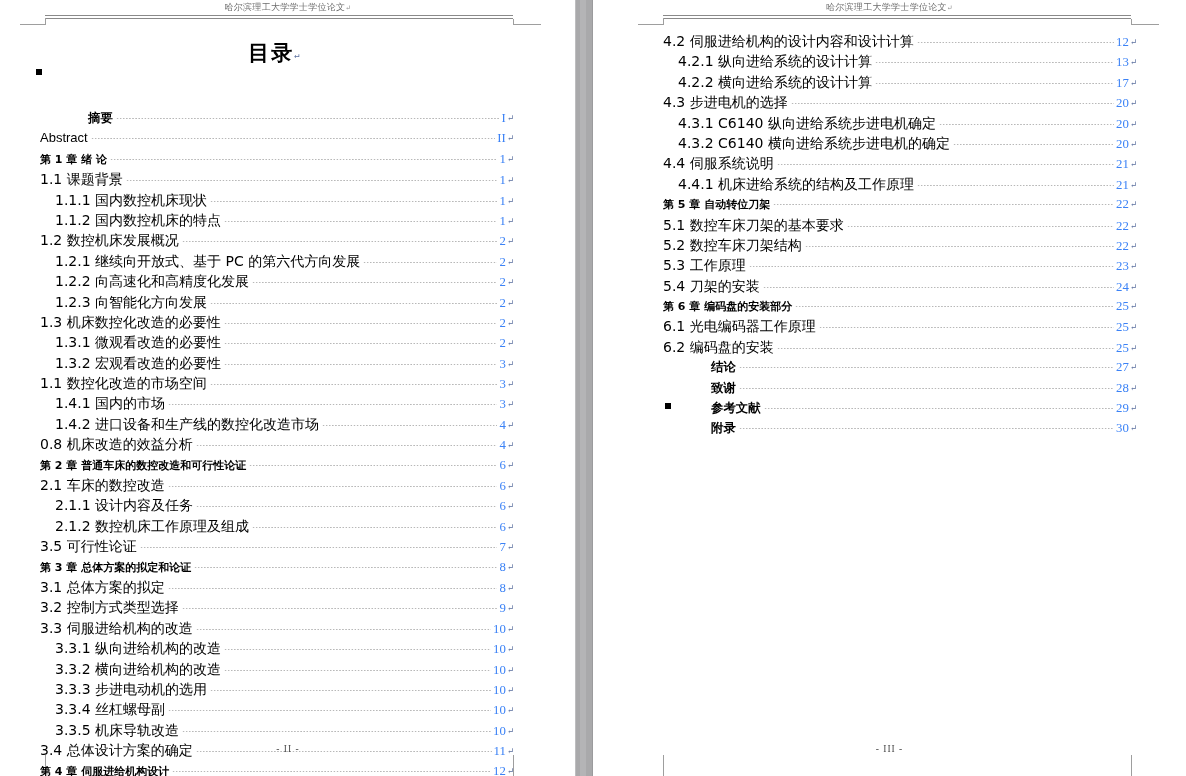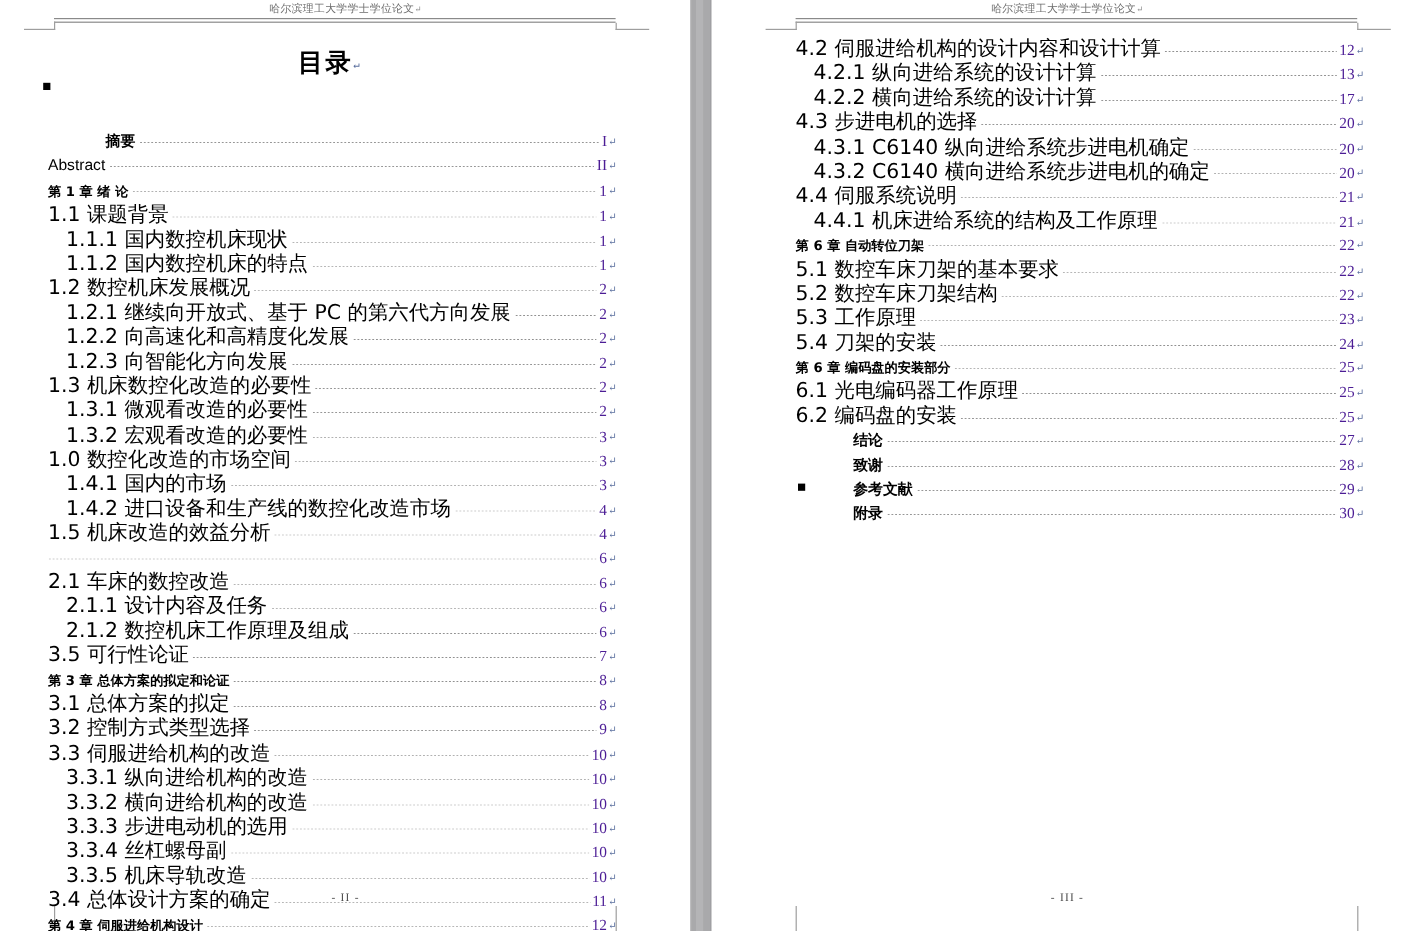--- a/index.html
+++ b/index.html
@@ -144,21 +144,21 @@
     position: relative;
     top: -3px;
     background-image: radial-gradient(circle, #2f2f2f 0.5px, transparent 0.7px);
     background-size: 3.1px 2px;
     background-repeat: repeat-x;
     background-position: 0 0;
   }
   .toc-page {
     flex: 0 0 auto;
     font-size: 12.8px;
-    color: #4c1d95;
+    color: #3b82f6;
     padding-left: 2px;
     text-align: left;
   }
   .toc-pilcrow {
     flex: 0 0 auto;
     font-size: 8.5px;
     color: #5a6f9e;
     padding-left: 1px;
     position: relative;
     top: -1px;
@@ -168,21 +168,21 @@
   .lvl-0 .toc-label { margin-left: 0px;  font-weight: bold; font-family: "DejaVu Sans", "Liberation Sans", sans-serif; font-size: 11px; }
   .lvl-1 .toc-label { margin-left: 0px; }
   .lvl-2 .toc-label { margin-left: 15px; }
 
   
   .lvl-p .toc-label { margin-left: 0px; font-family: Liberation Sans, sans-serif; font-size: 13px; }
   .lvl-p.cjk .toc-label { font-family: "DejaVu Sans", "Liberation Sans", sans-serif; font-weight: bold; font-size: 12.4px; margin-left: 48px; }
 
   .lvl-1 .toc-label, .lvl-2 .toc-label, .lvl-3 .toc-label {
     font-family: "DejaVu Sans", "Liberation Sans", sans-serif;
-    font-size: 17px;
+    font-size: 14px;
   }
 
   
   .page-footer {
     position: absolute;
     bottom: 22px;
     left: 0; right: 0;
     text-align: center;
     font-size: 9.5px;
     color: #4a4a4a;
@@ -297,44 +297,45 @@
             <span class="toc-page">2</span>
             <span class="toc-pilcrow">↵</span>
           </div>
           <div class="toc-row lvl-2">
             <span class="toc-label">1.3.2  宏观看改造的必要性</span>
             <span class="toc-dots"></span>
             <span class="toc-page">3</span>
             <span class="toc-pilcrow">↵</span>
           </div>
           <div class="toc-row lvl-1">
-            <span class="toc-label">1.0  数控化改造的市场空间</span>
+            <span class="toc-label">1.1  数控化改造的市场空间</span>
             <span class="toc-dots"></span>
             <span class="toc-page">3</span>
             <span class="toc-pilcrow">↵</span>
           </div>
           <div class="toc-row lvl-2">
             <span class="toc-label">1.4.1  国内的市场</span>
             <span class="toc-dots"></span>
             <span class="toc-page">3</span>
             <span class="toc-pilcrow">↵</span>
           </div>
           <div class="toc-row lvl-2">
             <span class="toc-label">1.4.2  进口设备和生产线的数控化改造市场</span>
             <span class="toc-dots"></span>
             <span class="toc-page">4</span>
             <span class="toc-pilcrow">↵</span>
           </div>
           <div class="toc-row lvl-1">
-            <span class="toc-label">1.5  机床改造的效益分析</span>
+            <span class="toc-label">0.8  机床改造的效益分析</span>
             <span class="toc-dots"></span>
             <span class="toc-page">4</span>
             <span class="toc-pilcrow">↵</span>
           </div>
           <div class="toc-row lvl-0">
+            <span class="toc-label">第 2 章  普通车床的数控改造和可行性论证</span>
             <span class="toc-dots"></span>
             <span class="toc-page">6</span>
             <span class="toc-pilcrow">↵</span>
           </div>
           <div class="toc-row lvl-1">
             <span class="toc-label">2.1  车床的数控改造</span>
             <span class="toc-dots"></span>
             <span class="toc-page">6</span>
             <span class="toc-pilcrow">↵</span>
           </div>
@@ -494,21 +495,21 @@
             <span class="toc-page">21</span>
             <span class="toc-pilcrow">↵</span>
           </div>
           <div class="toc-row lvl-2">
             <span class="toc-label">4.4.1  机床进给系统的结构及工作原理</span>
             <span class="toc-dots"></span>
             <span class="toc-page">21</span>
             <span class="toc-pilcrow">↵</span>
           </div>
           <div class="toc-row lvl-0">
-            <span class="toc-label">第 6 章  自动转位刀架</span>
+            <span class="toc-label">第 5 章  自动转位刀架</span>
             <span class="toc-dots"></span>
             <span class="toc-page">22</span>
             <span class="toc-pilcrow">↵</span>
           </div>
           <div class="toc-row lvl-1">
             <span class="toc-label">5.1  数控车床刀架的基本要求</span>
             <span class="toc-dots"></span>
             <span class="toc-page">22</span>
             <span class="toc-pilcrow">↵</span>
           </div>

